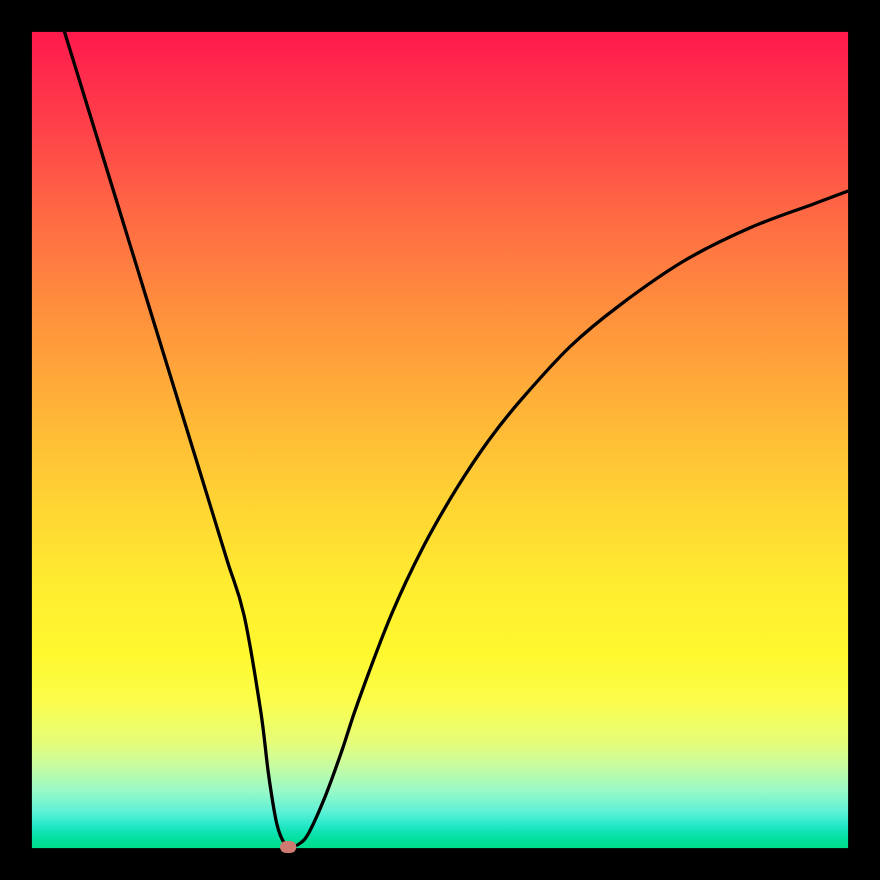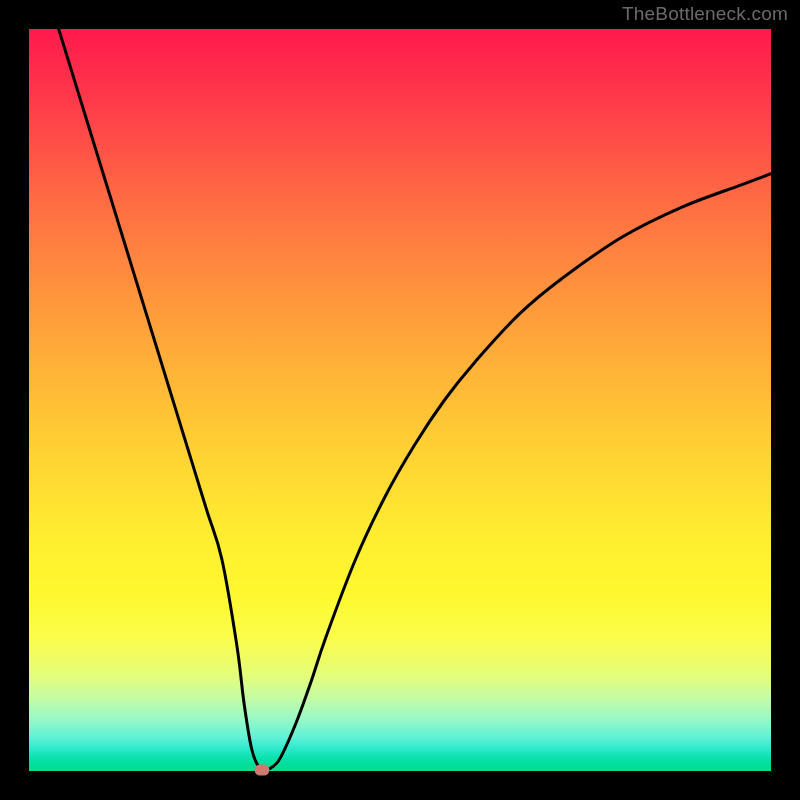--- a/index.html
+++ b/index.html
@@ -68,20 +68,19 @@
     height: 11px;
     background: #cf7a70;
     border-radius: 6px;
     transform: translate(-50%, -50%);
   }
 </style>
 </head>
 <body>
 
 <div class="frame">
-  <div class="watermark">TheBottleneck.com</div>
   <div class="plot">
     <svg class="curve" viewBox="0 0 742 742" preserveAspectRatio="none">
       <path id="curve-path" d="M 29.68 0.00 C 32.35 8.68, 39.18 30.87, 44.52 48.23 C 49.86 65.59, 54.02 79.10, 59.36 96.46 C 64.70 113.82, 68.86 127.33, 74.20 144.69 C 79.54 162.05, 83.70 175.56, 89.04 192.92 C 94.38 210.28, 98.54 223.79, 103.88 241.15 C 109.22 258.51, 113.38 272.02, 118.72 289.38 C 124.06 306.74, 128.22 320.25, 133.56 337.61 C 138.90 354.97, 143.06 368.48, 148.40 385.84 C 153.74 403.20, 157.90 416.71, 163.24 434.07 C 168.58 451.43, 172.74 464.94, 178.08 482.30 C 183.42 499.66, 187.58 506.49, 192.92 530.53 C 198.26 554.57, 203.75 589.82, 207.76 615.86 C 211.77 641.90, 212.51 656.52, 215.18 675.22 C 217.85 693.92, 219.93 708.39, 222.60 719.74 C 225.27 731.09, 227.35 734.55, 230.02 738.29 C 232.69 742.03, 234.77 740.78, 237.44 740.52 C 240.11 740.25, 242.19 739.21, 244.86 736.81 C 247.53 734.40, 248.27 734.91, 252.28 727.16 C 256.29 719.41, 261.78 707.13, 267.12 693.77 C 272.46 680.41, 276.62 668.32, 281.96 652.96 C 287.30 637.60, 288.79 630.48, 296.80 608.44 C 304.81 586.40, 315.80 555.91, 326.48 530.53 C 337.16 505.15, 345.48 488.16, 356.16 467.46 C 366.84 446.76, 375.16 432.88, 385.84 415.52 C 396.52 398.16, 404.84 385.69, 415.52 371.00 C 426.20 356.31, 431.84 349.26, 445.20 333.90 C 458.56 318.54, 473.69 301.03, 489.72 285.67 C 505.75 270.31, 515.54 262.59, 534.24 248.57 C 552.94 234.55, 572.23 220.45, 593.60 207.76 C 614.97 195.07, 631.59 187.43, 652.96 178.08 C 674.33 168.73, 696.29 161.83, 712.32 155.82 C 728.35 149.81, 736.66 146.69, 742.00 144.69" fill="none" stroke="#000" stroke-width="3" stroke-linejoin="round" stroke-linecap="round"></path>
     </svg>
     <div class="marker" id="min-marker" style="left: 232.988px; top: 740.516px; background: rgb(207, 122, 112);"></div>
   </div>
 </div>
 
 </body></html>

